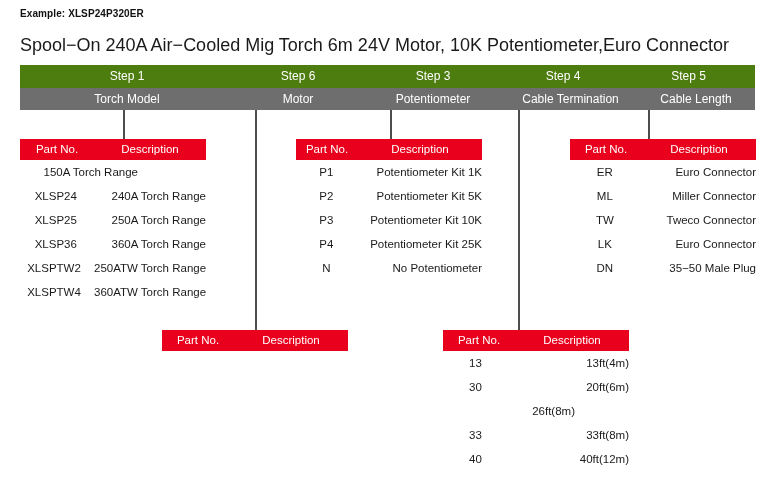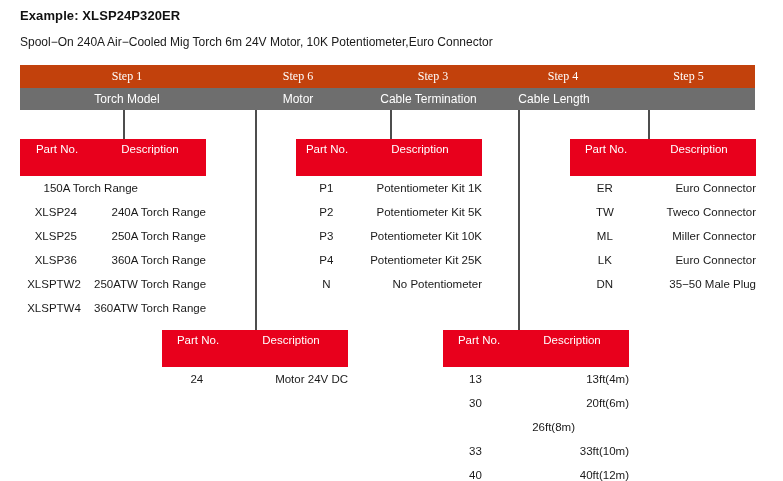--- a/index.html
+++ b/index.html
@@ -14,50 +14,50 @@
     overflow: hidden;
     font-family: "Liberation Sans", sans-serif;
     color: #1a1a1a;
   }
 
   
   #example-title {
     position: absolute;
     left: 20px;
     top: 8px;
-    font-size: 13px;
+    font-size: 10px;
     font-weight: bold;
     letter-spacing: 0.1px;
     color: #111111;
   }
   #example-subtitle {
     position: absolute;
     left: 20px;
     top: 35px;
-    font-size: 12px;
+    font-size: 18px;
     font-weight: normal;
     color: #1a1a1a;
     white-space: nowrap;
   }
 
   
   #step-banner {
     position: absolute;
     left: 20px;
     top: 65px;
     width: 735px;
     height: 45px;
   }
   .banner-row {
     display: flex;
     width: 100%;
     height: 22.5px;
     align-items: center;
   }
-  .banner-row.red   { background: #c2410c; font-family: Liberation Serif, serif; }
+  .banner-row.red   { background: #4d7c0f; }
   .banner-row.gray  { background: #6E6E6E; }
   .banner-cell {
     color: #ffffff;
     font-size: 12px;
     text-align: center;
     line-height: 22.5px;
     white-space: nowrap;
     overflow: hidden;
   }
   .banner-cell.c1 { width: 214px; }
@@ -73,22 +73,22 @@
     background: #4d4d4d;
   }
 
   
   .spec-table {
     position: absolute;
   }
   .spec-head {
     background: #E8001C;
     display: flex;
-    align-items: flex-start;
-    height: 37px;
+    align-items: flex-end;
+    height: 21px;
   }
   .spec-head .col-part,
   .spec-head .col-desc {
     color: #ffffff;
     font-size: 11.5px;
     line-height: 21px;
     white-space: nowrap;
   }
   .spec-row {
     display: flex;
@@ -147,20 +147,21 @@
   <div class="banner-row red">
     <div class="banner-cell c1">Step 1</div>
     <div class="banner-cell c2">Step 6</div>
     <div class="banner-cell c3">Step 3</div>
     <div class="banner-cell c4">Step 4</div>
     <div class="banner-cell c5">Step 5</div>
   </div>
   <div class="banner-row gray">
     <div class="banner-cell c1">Torch Model</div>
     <div class="banner-cell c2">Motor</div>
+    <div class="banner-cell c3">Potentiometer</div>
     <div class="banner-cell c5">Cable Termination</div>
     <div class="banner-cell c4">Cable Length</div>
   </div>
 </div>
 
 <div class="connector" style="left:123px; top:110px; height:29px;"></div>
 <div class="connector" style="left:255px; top:110px; height:220px;"></div>
 <div class="connector" style="left:390px; top:110px; height:29px;"></div>
 <div class="connector" style="left:518px; top:110px; height:220px;"></div>
 <div class="connector" style="left:648px; top:110px; height:29px;"></div>
@@ -225,65 +226,61 @@
 <div class="spec-table" id="table-cable-termination">
   <div class="spec-head">
     <div class="col-part">Part No.</div>
     <div class="col-desc">Description</div>
   </div>
   <div class="spec-row">
     <div class="col-part">ER</div>
     <div class="col-desc">Euro Connector</div>
   </div>
   <div class="spec-row">
+    <div class="col-part">ML</div>
+    <div class="col-desc">Miller Connector</div>
+  </div>
+  <div class="spec-row">
     <div class="col-part">TW</div>
     <div class="col-desc">Tweco Connector</div>
   </div>
   <div class="spec-row">
-    <div class="col-part">ML</div>
-    <div class="col-desc">Miller Connector</div>
-  </div>
-  <div class="spec-row">
     <div class="col-part">LK</div>
     <div class="col-desc">Euro Connector</div>
   </div>
   <div class="spec-row">
     <div class="col-part">DN</div>
     <div class="col-desc">35−50 Male Plug</div>
   </div>
 </div>
 
 <div class="spec-table" id="table-motor">
   <div class="spec-head">
     <div class="col-part">Part No.</div>
     <div class="col-desc">Description</div>
   </div>
-  <div class="spec-row">
-    <div class="col-part">24</div>
-    <div class="col-desc">Motor 24V DC</div>
-  </div>
 </div>
 
 <div class="spec-table" id="table-cable-length">
   <div class="spec-head">
     <div class="col-part">Part No.</div>
     <div class="col-desc">Description</div>
   </div>
   <div class="spec-row">
     <div class="col-part">13</div>
     <div class="col-desc">13ft(4m)</div>
   </div>
   <div class="spec-row">
     <div class="col-part">30</div>
     <div class="col-desc">20ft(6m)</div>
   </div>
   <div class="spec-row">
     <div class="col-desc">26ft(8m)</div>
   </div>
   <div class="spec-row">
     <div class="col-part">33</div>
-    <div class="col-desc">33ft(10m)</div>
+    <div class="col-desc">33ft(8m)</div>
   </div>
   <div class="spec-row">
     <div class="col-part">40</div>
     <div class="col-desc">40ft(12m)</div>
   </div>
 </div>
 
 </body></html>

